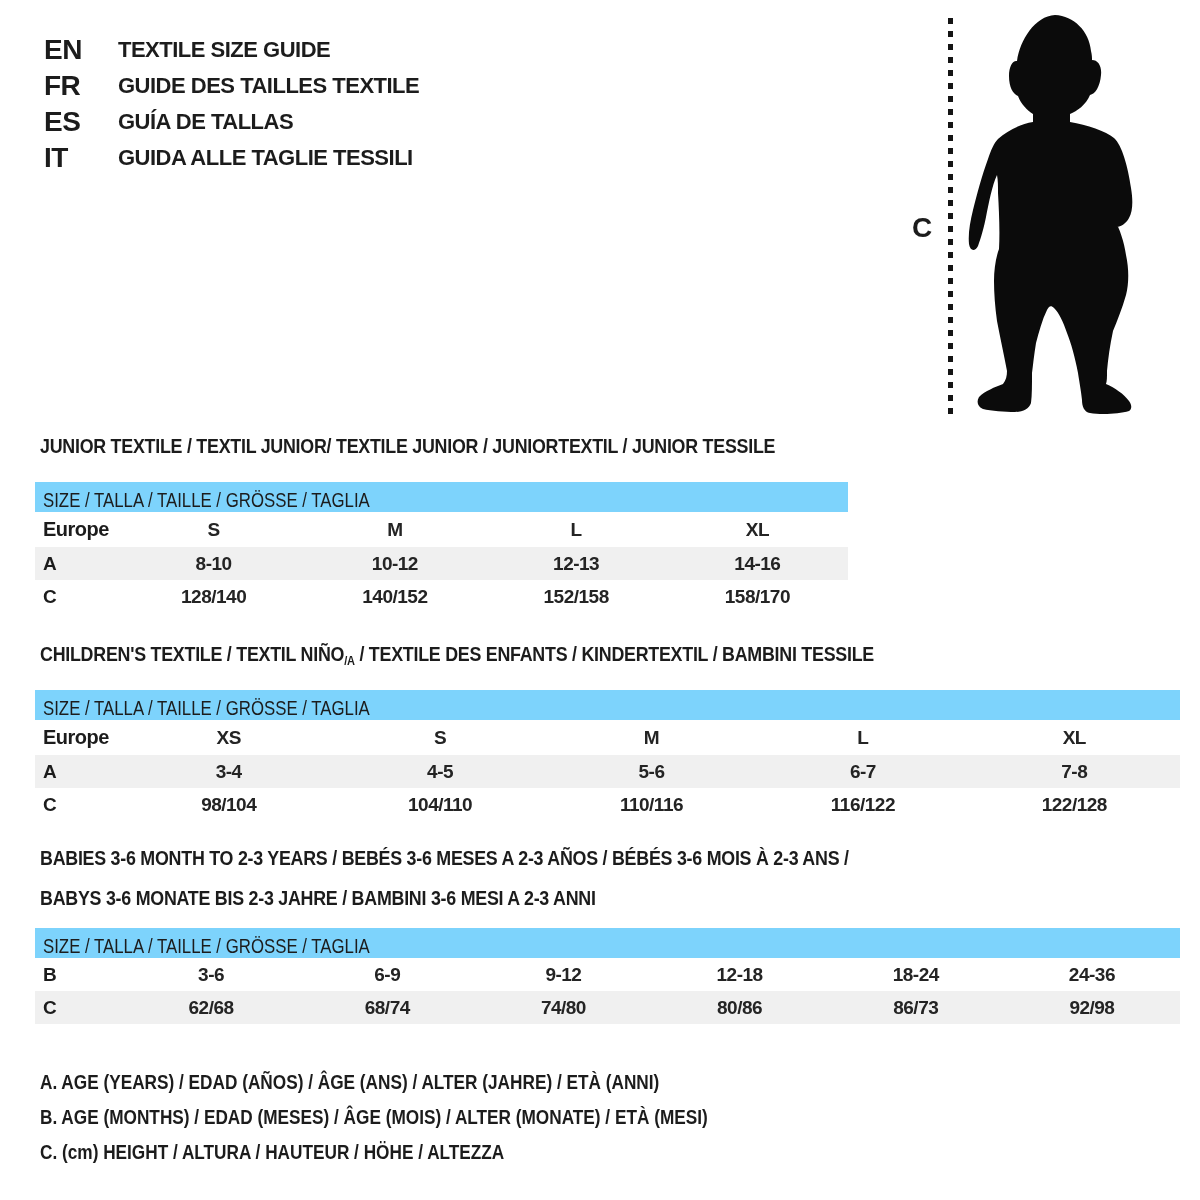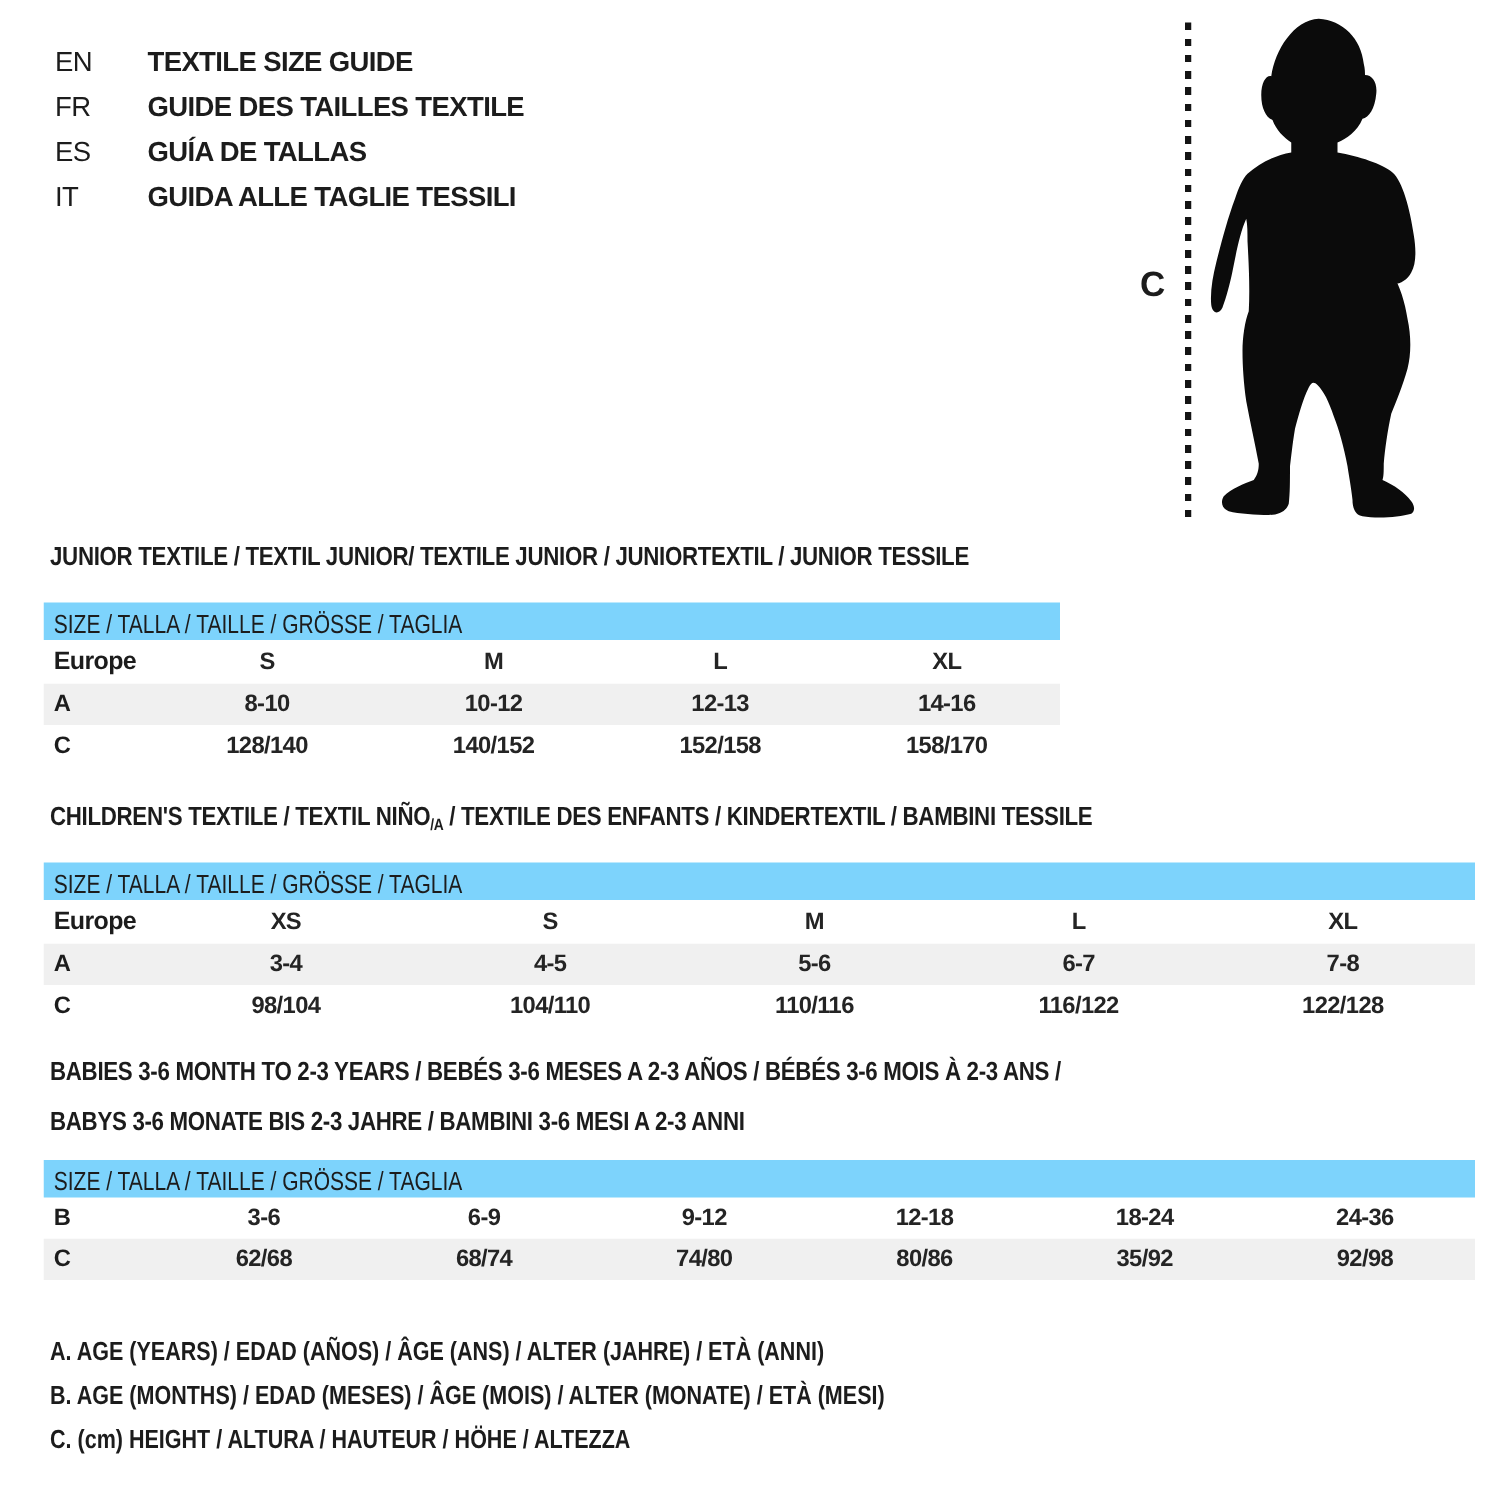--- a/index.html
+++ b/index.html
@@ -14,21 +14,21 @@
 
   
   .sx80, .sx82, .sx85 { display:inline-block; transform-origin:0 50%; white-space:nowrap; }
   .sx80 { transform:scaleX(0.80); }
   .sx82 { transform:scaleX(0.82); }
   .sx85 { transform:scaleX(0.85); }
 
   
   .lang-table { left:44px; top:32px; }
   .lang-row { display:flex; height:36px; align-items:center; }
-  .lang-code { width:74px; font-weight:400; font-size:22px; letter-spacing:-0.5px; }
+  .lang-code { width:74px; font-weight:700; font-size:28px; letter-spacing:-0.5px; }
   .lang-label { font-weight:700; font-size:22px; letter-spacing:-0.5px; }
 
   
   .measure-line {
     left:948px; top:18px; width:5px; height:398px;
     background:repeating-linear-gradient(to bottom, #141414 0px, #141414 6px, transparent 6px, transparent 13px);
   }
   .measure-label { left:912px; top:212px; font-weight:700; font-size:28px; }
   .silhouette { left:963px; top:12px; }
 
@@ -219,21 +219,21 @@
     <span class="val">12-18</span>
     <span class="val">18-24</span>
     <span class="val">24-36</span>
   </div>
   <div class="trow cols6 shade">
     <span class="lbl">C</span>
     <span class="val">62/68</span>
     <span class="val">68/74</span>
     <span class="val">74/80</span>
     <span class="val">80/86</span>
-    <span class="val">35/92</span>
+    <span class="val">86/73</span>
     <span class="val">92/98</span>
   </div>
 </div>
 
 <div class="abs" style="left:40px; top:1070px;">
   <span class="legend-line sx82">A. AGE (YEARS) / EDAD (AÑOS) / ÂGE (ANS) / ALTER (JAHRE) / ETÀ (ANNI)</span>
 </div>
 <div class="abs" style="left:40px; top:1105px;">
   <span class="legend-line sx82">B. AGE (MONTHS) / EDAD (MESES) / ÂGE (MOIS) / ALTER (MONATE) / ETÀ (MESI)</span>
 </div>

